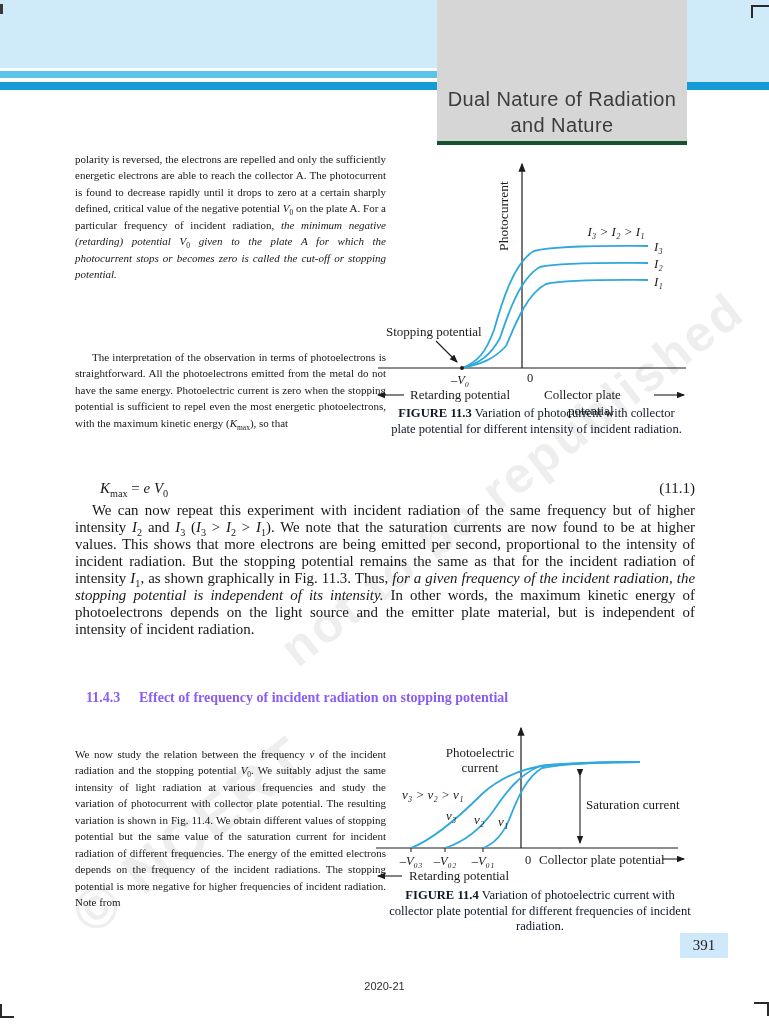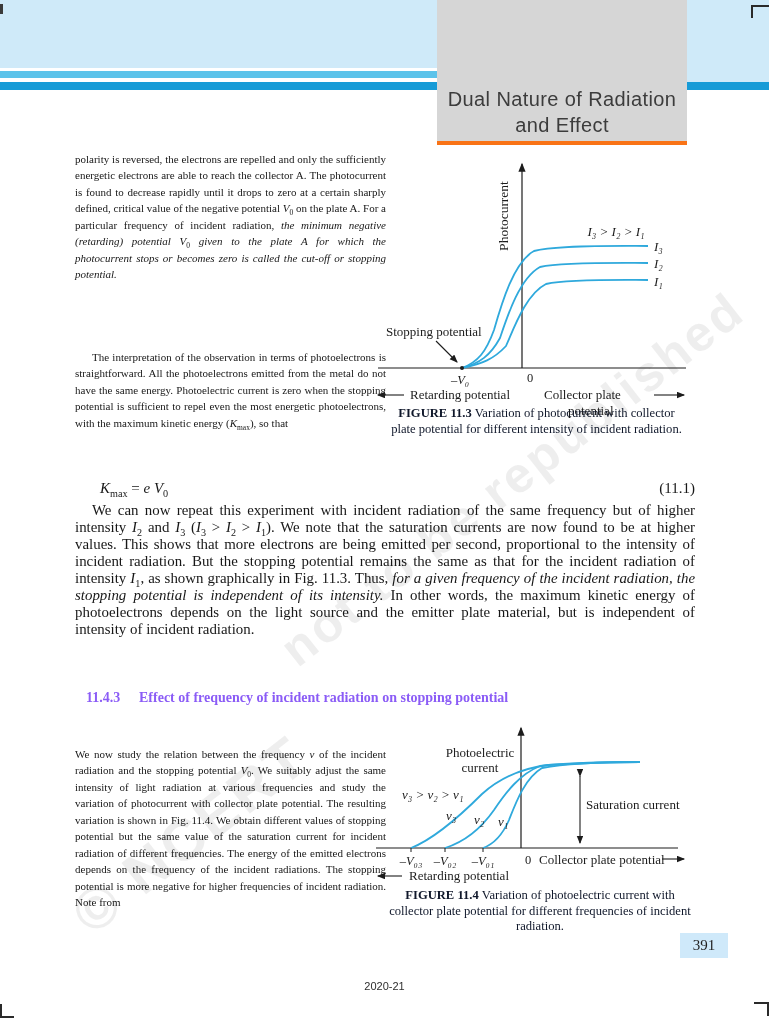--- a/index.html
+++ b/index.html
@@ -2,21 +2,21 @@
 <html><head>
 <meta charset="utf-8">
 <style>
   html,body{margin:0;padding:0;background:#e8e8e8;}
   .page{position:relative;width:769px;height:1024px;margin:0 auto;background:#ffffff;overflow:hidden;
         font-family:"Liberation Serif","DejaVu Serif",serif;color:#171717;}
   .abs{position:absolute;}
   .band-light{background:#cfeaf9;}
   .stripe-mid{background:#5cc3ea;}
   .stripe-dark{background:#169bd7;}
-  .chapterbox{background:#d6d6d6;border-bottom:4px solid #f97316;box-sizing:border-box;
+  .chapterbox{background:#d6d6d6;border-bottom:4px solid #14532d;box-sizing:border-box;
               font-family:"Liberation Sans","DejaVu Sans",sans-serif;color:#3c3c3c;
               text-align:center;font-size:20px;line-height:1.3;letter-spacing:.4px;}
   .body-col{font-size:11px;line-height:16.45px;text-align:justify;}
   .body-wide{font-size:14.9px;line-height:17px;text-align:justify;}
   .indent{text-indent:17px;}
   sub{font-size:.68em;line-height:0;}
   .it{font-style:italic;}
   .heading{color:#8b5cf6;font-weight:bold;font-size:14px;line-height:1.5;
            font-family:"Liberation Serif","DejaVu Serif",serif;margin-left:11px;}
   .hnum{position:absolute;left:0;top:0;}
@@ -44,21 +44,21 @@
   <div class="abs" style="left:0;top:4px;width:3px;height:10px;background:#3a3a3a;"></div>
   <div class="abs cmark" style="left:751px;top:5px;width:18px;height:13px;border-left:2px solid #2a2a2a;border-top:2px solid #2a2a2a;"></div>
   <div class="abs cmark" style="left:0;top:1004px;width:14px;height:14px;border-left:2px solid #2a2a2a;border-bottom:2px solid #2a2a2a;"></div>
   <div class="abs cmark" style="left:754px;top:1002px;width:15px;height:14px;border-top:2px solid #2a2a2a;border-right:2px solid #2a2a2a;"></div>
 
   <div class="abs wm" style="left:100px;top:880px;font-size:58px;">© NCERT</div>
   <div class="abs wm" style="left:305px;top:620px;font-size:50px;">not to be republished</div>
 
   <div class="abs chapterbox" style="left:437px;top:0;width:250px;height:145px;padding-top:86px;">
     <div>Dual Nature of Radiation</div>
-    <div>and Effect</div>
+    <div>and Nature</div>
   </div>
 
   <div class="abs body-col" style="left:75px;top:151px;width:311px;"><span>polarity is reversed, the electrons are repelled and only the sufficiently energetic electrons are able to reach the collector A. The photocurrent is found to decrease rapidly until it drops to zero at a certain sharply defined, critical value of the negative potential </span><span class="it">V</span><sub>0</sub><span> on the plate A. For a particular frequency of incident radiation, </span><span class="it">the minimum negative (retarding) potential </span><span class="it">V</span><sub>0</sub><span class="it"> given to the plate A for which the photocurrent stops or becomes zero is called the cut-off or stopping potential.</span></div>
   <div class="abs body-col indent" style="left:75px;top:349px;width:311px;"><span>The interpretation of the observation in terms of photoelectrons is straightforward. All the photoelectrons emitted from the metal do not have the same energy. Photoelectric current is zero when the stopping potential is sufficient to repel even the most energetic photoelectrons, with the maximum kinetic energy (</span><span class="it">K</span><sub>max</sub><span>), so that</span></div>
 
   <div class="abs eqrow" style="left:75px;top:480px;width:620px;">
     <span style="float:right">(11.1)</span>
     <span style="padding-left:25px;"><span class="it">K</span><sub>max</sub><span> = </span><span class="it">e V</span><sub>0</sub></span>
   </div>
 

